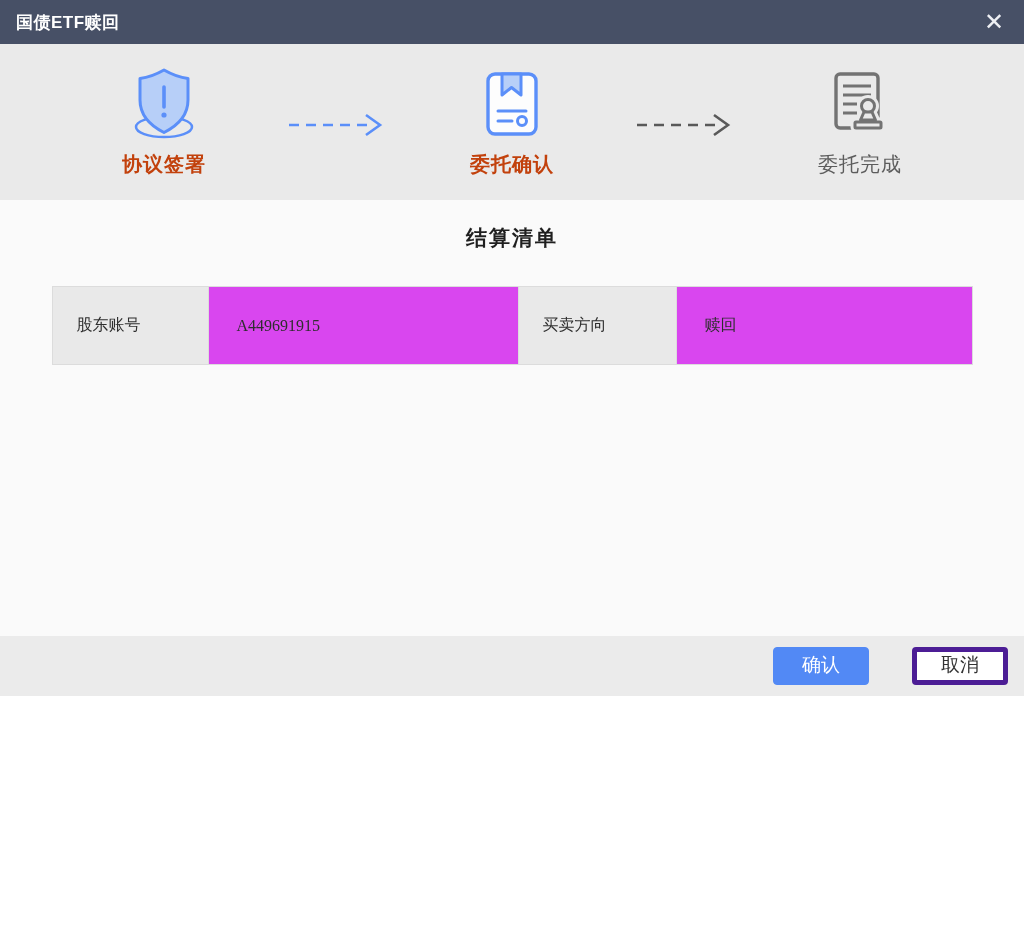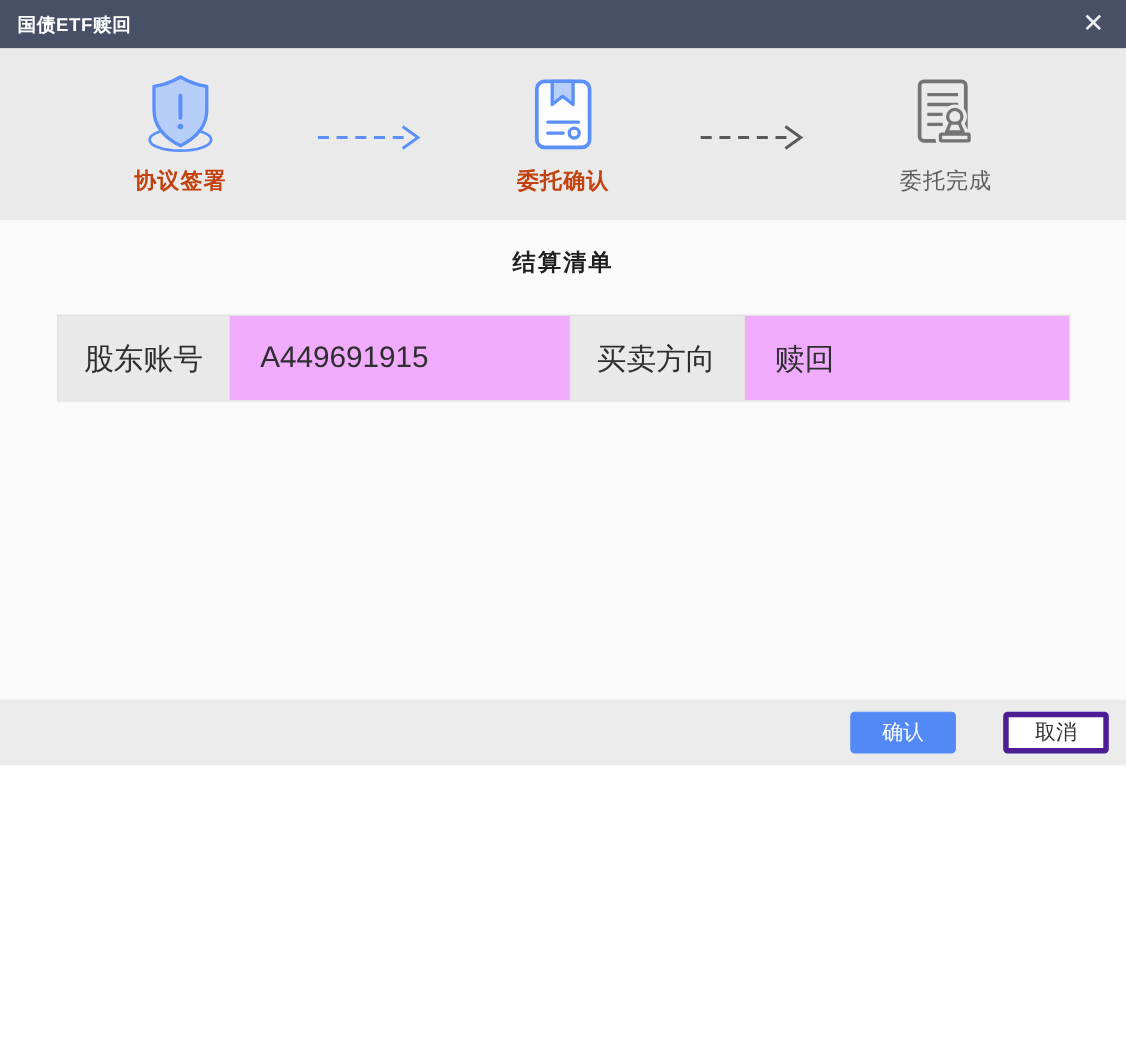--- a/index.html
+++ b/index.html
@@ -37,31 +37,32 @@
   
   .content { flex:1; background:#fafafa; }
   .section-title {
     text-align:center; padding-top:24px; font-size:21px; font-weight:600;
     color:#1f1f1f; letter-spacing:2px;
   }
   .detail-table {
     width:920px; margin:34px auto 0; border-collapse:collapse; table-layout:fixed;
   }
   .detail-table th, .detail-table td {
-    border:1px solid #dcdcdc; height:78px; font-size:27px; color:#2e2e2e;
+    border:1px solid #dcdcdc; height:78px; font-size:16px; color:#2e2e2e;
     font-weight:normal; text-align:left; overflow:hidden; white-space:nowrap;
   }
   .cell-label { background:#e9e9e9; padding-left:24px; }
-  .cell-value { background:#f0abfc; padding-left:28px; }
+  .cell-value { background:#d946ef; padding-left:28px;font-family:Liberation Serif, serif; }
 
   
   .footer {
     height:60px; flex:none; background:#ebebeb;
     display:flex; align-items:center; justify-content:flex-end; gap:14px;
     padding-right:16px;
+    font-family:Liberation Mono, monospace;
   }
   .btn {
     width:96px; height:38px; border-radius:4px; font-size:19px;
     font-family:inherit; cursor:pointer; line-height:1;
   }
   .btn-primary { background:#5289f5; border:1px solid #5289f5; color:#ffffff; }
   .btn-default { background:#ffffff; border:5px solid #4c1d95; color:#333333;margin-left:29px; }
 </style>
 </head>
 <body>

